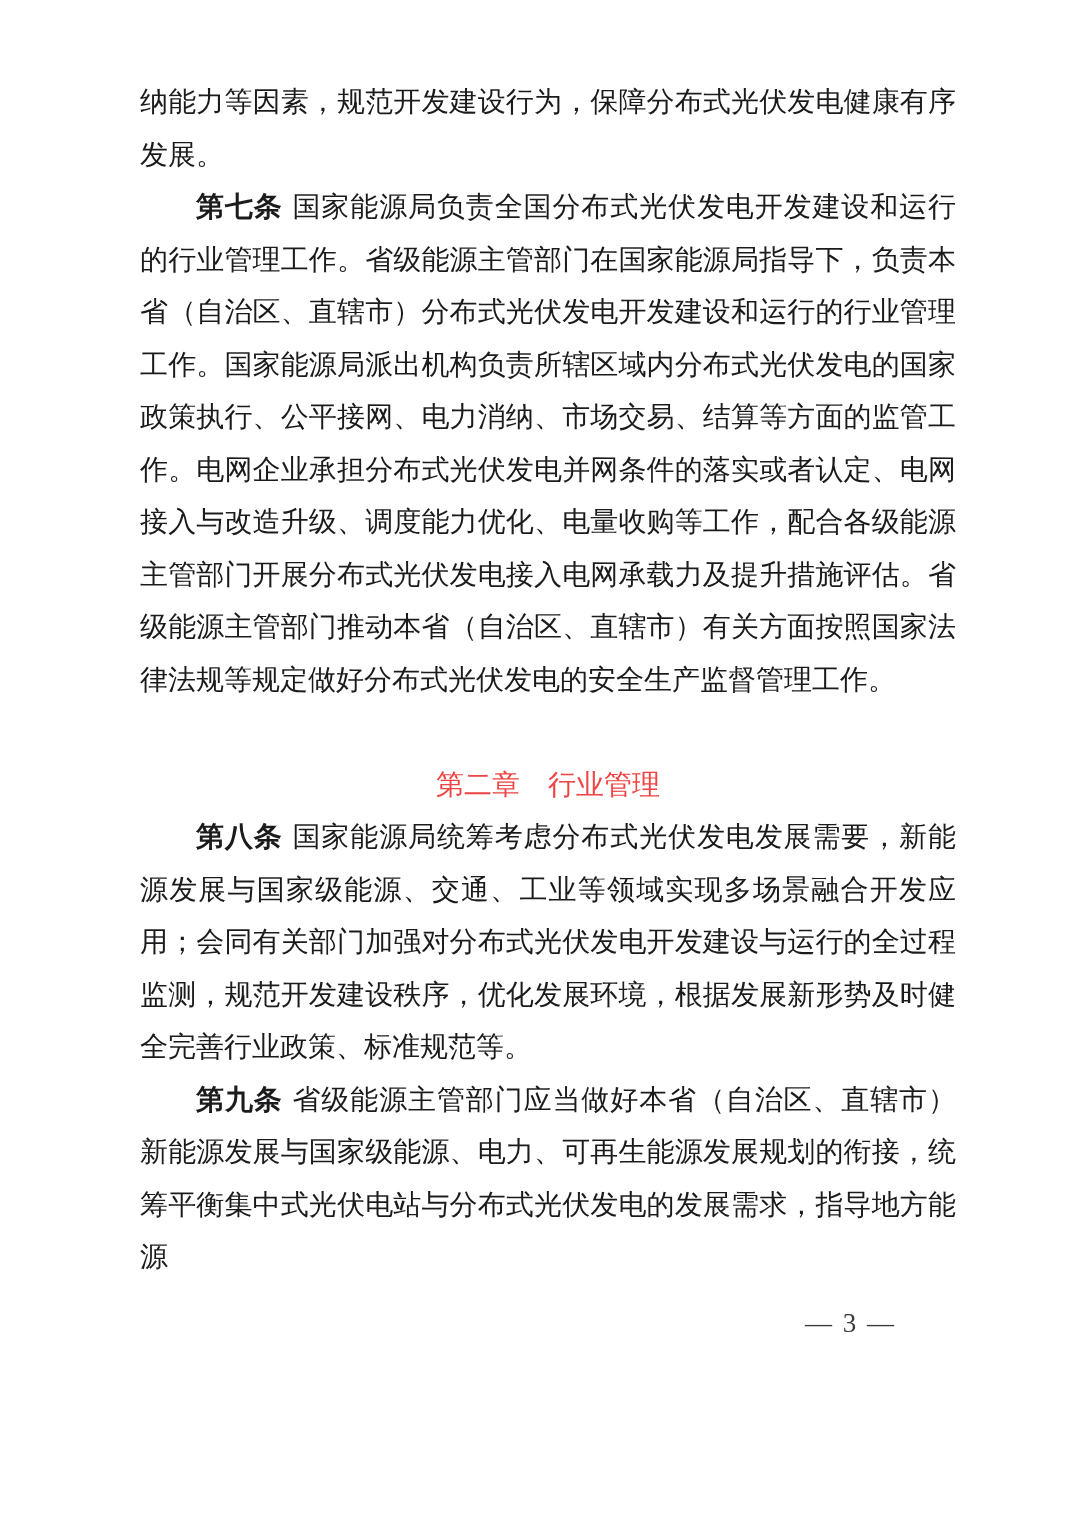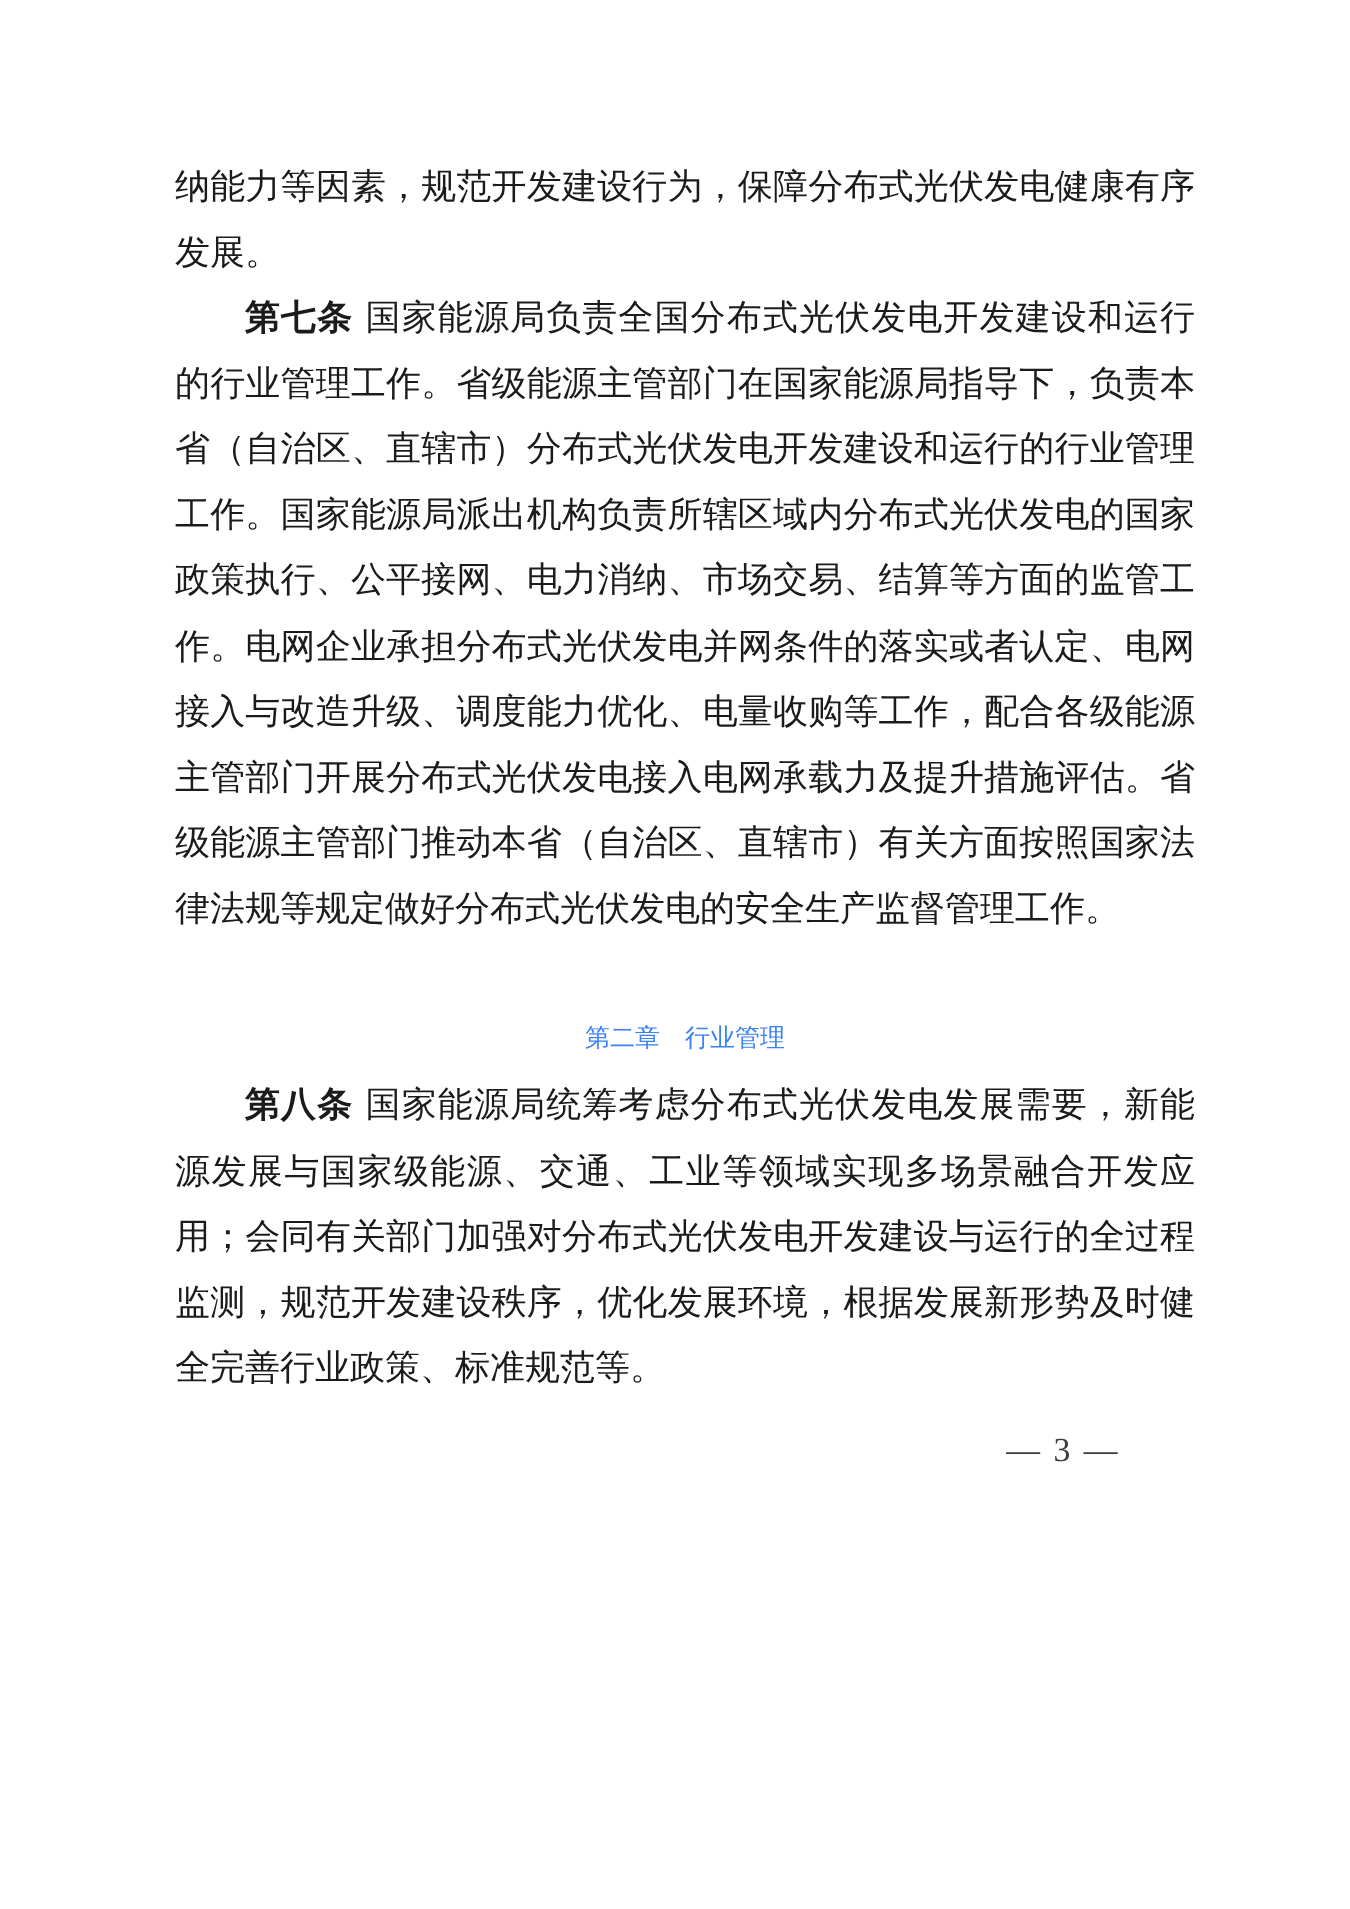--- a/index.html
+++ b/index.html
@@ -15,24 +15,24 @@
   }
   .page {
     position: relative;
     width: 1080px;
     height: 1527px;
     background: #ffffff;
     box-sizing: border-box;
   }
   .content {
     position: absolute;
-    top: 12px;
+    top: 0;
     left: 140px;
     width: 816px;
-    padding-top: 111px;
+    padding-top: 76px;
     color: #1b1b1d;
     font-size: 28px;
     line-height: 52.5px;
   }
   p.para {
     margin: 0;
     text-align: justify;
     text-justify: inter-character;
     text-indent: 2em;
     word-break: break-all;
@@ -41,23 +41,23 @@
     text-indent: 0;
   }
   .article-label {
     font-weight: 700;
     margin-right: 0.35em;
   }
   .chapter-heading {
     margin: 52px 0 0 0;
     text-align: center;
     text-indent: 0;
-    font-size: 20px;
+    font-size: 28px;
     line-height: 53px;
-    color: #3b82f6;
+    color: #ef4444;
     font-weight: 400;
   }
   .page-footer {
     margin-top: 22px;
     text-align: right;
     padding-right: 60px;
     font-family: "Liberation Serif", "DejaVu Serif", serif;
     font-size: 27px;
     line-height: 34px;
     color: #3c3c3e;
@@ -75,19 +75,22 @@
     <p class="para">
       <span class="article-label">第七条</span><span>国家能源局负责全国分布式光伏发电开发建设和运行的行业管理工作。省级能源主管部门在国家能源局指导下，负责本省（自治区、直辖市）分布式光伏发电开发建设和运行的行业管理工作。国家能源局派出机构负责所辖区域内分布式光伏发电的国家政策执行、公平接网、电力消纳、市场交易、结算等方面的监管工作。电网企业承担分布式光伏发电并网条件的落实或者认定、电网接入与改造升级、调度能力优化、电量收购等工作，配合各级能源主管部门开展分布式光伏发电接入电网承载力及提升措施评估。省级能源主管部门推动本省（自治区、直辖市）有关方面按照国家法律法规等规定做好分布式光伏发电的安全生产监督管理工作。</span>
     </p>
 
     <p class="chapter-heading">第二章　行业管理</p>
 
     <p class="para">
       <span class="article-label">第八条</span><span>国家能源局统筹考虑分布式光伏发电发展需要，新能源发展与国家级能源、交通、工业等领域实现多场景融合开发应用；会同有关部门加强对分布式光伏发电开发建设与运行的全过程监测，规范开发建设秩序，优化发展环境，根据发展新形势及时健全完善行业政策、标准规范等。</span>
     </p>
 
+    <p class="para">
+      <span class="article-label">第九条</span><span>省级能源主管部门应当做好本省（自治区、直辖市）新能源发展与国家级能源、电力、可再生能源发展规划的衔接，统筹平衡集中式光伏电站与分布式光伏发电的发展需求，指导地方能源</span>
+    </p>
 
     <div class="page-footer">
       <span>— 3 —</span>
     </div>
 
   </div>
 </div>
 
 </body></html>

